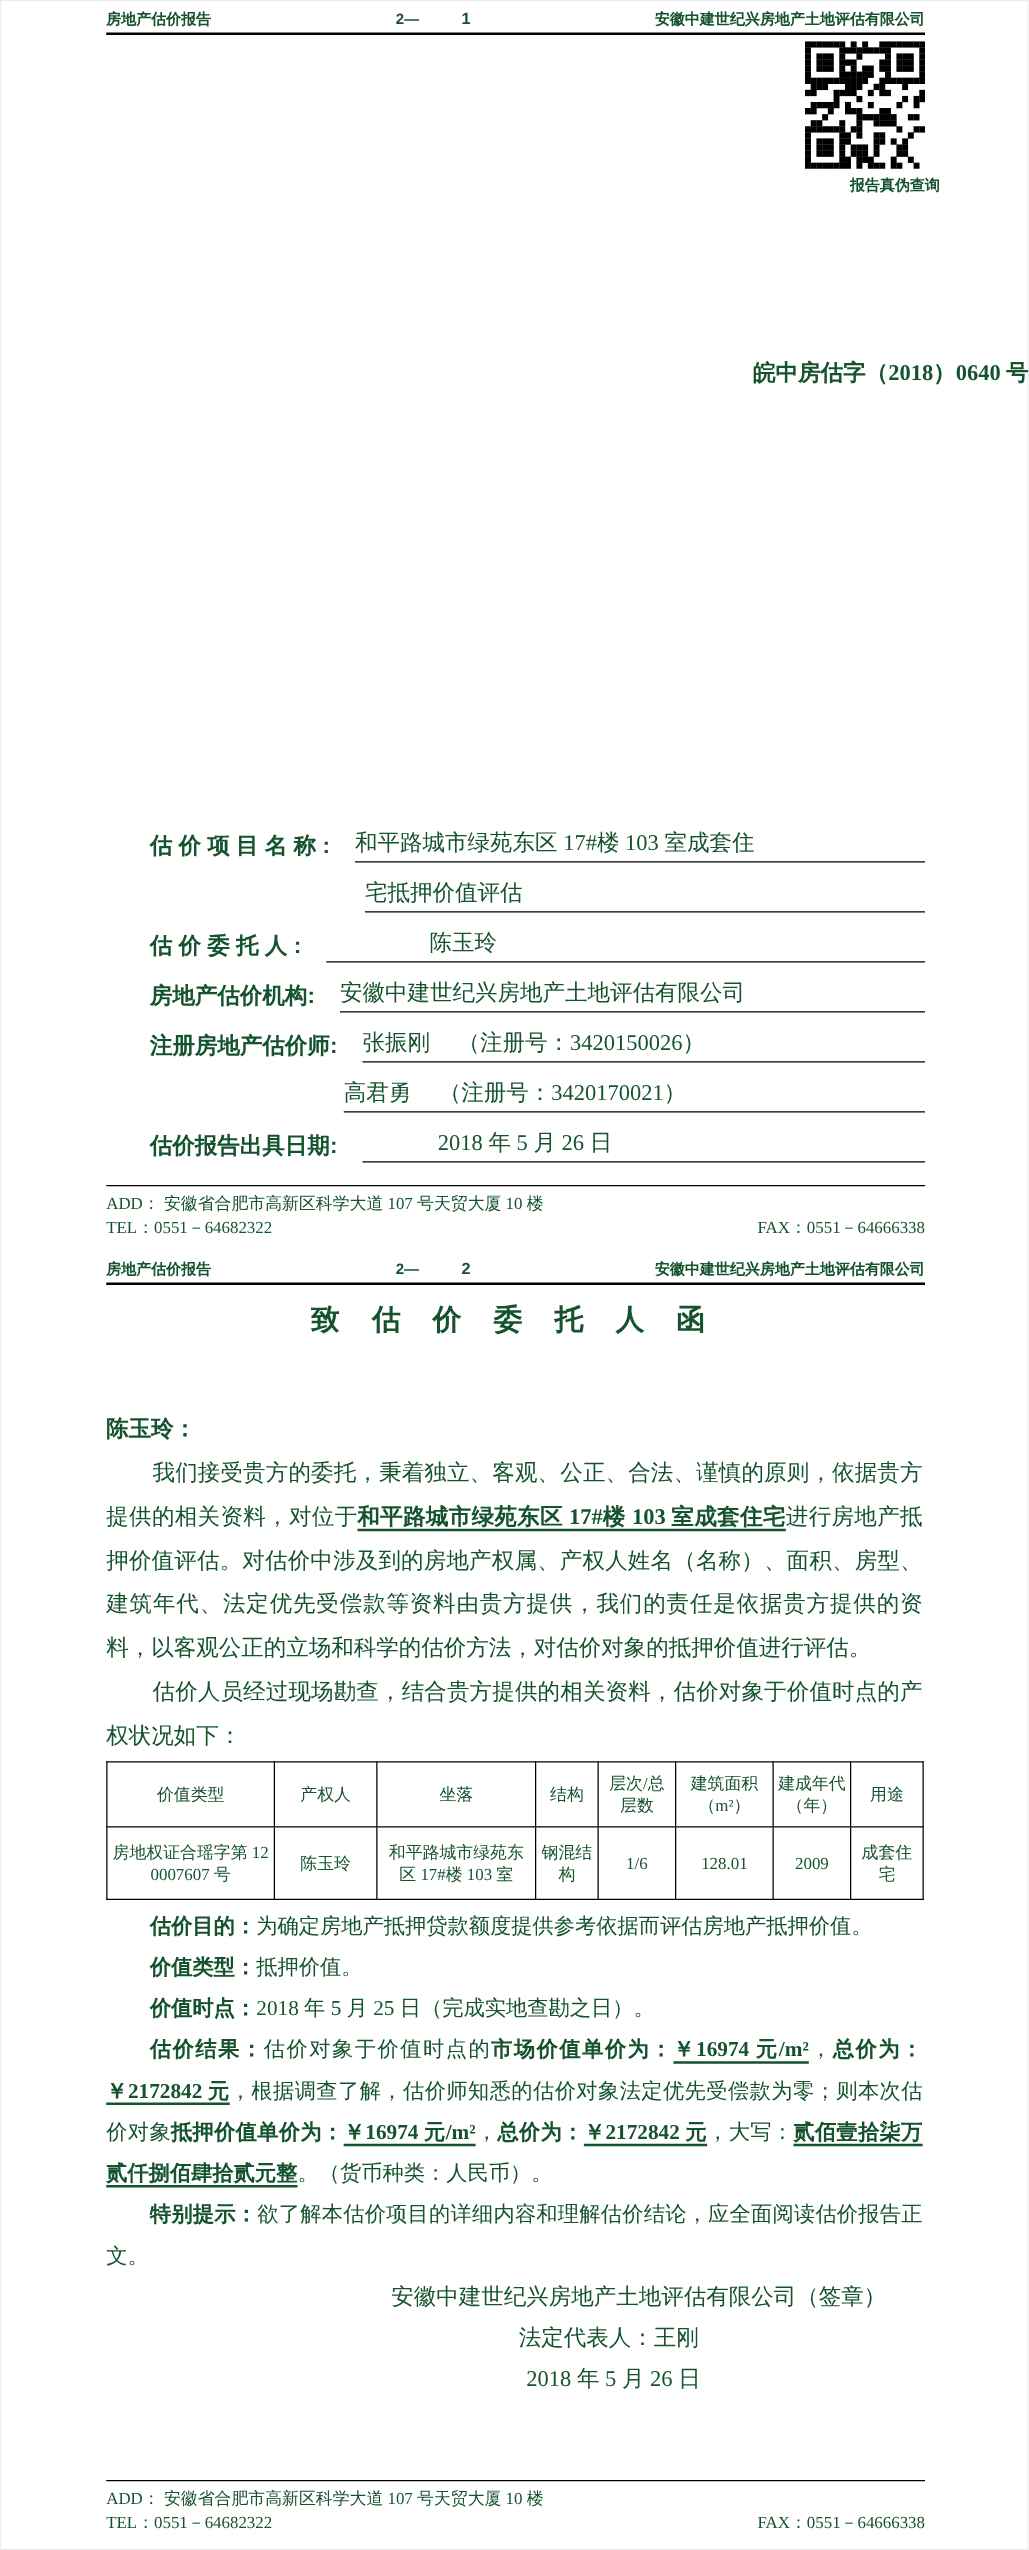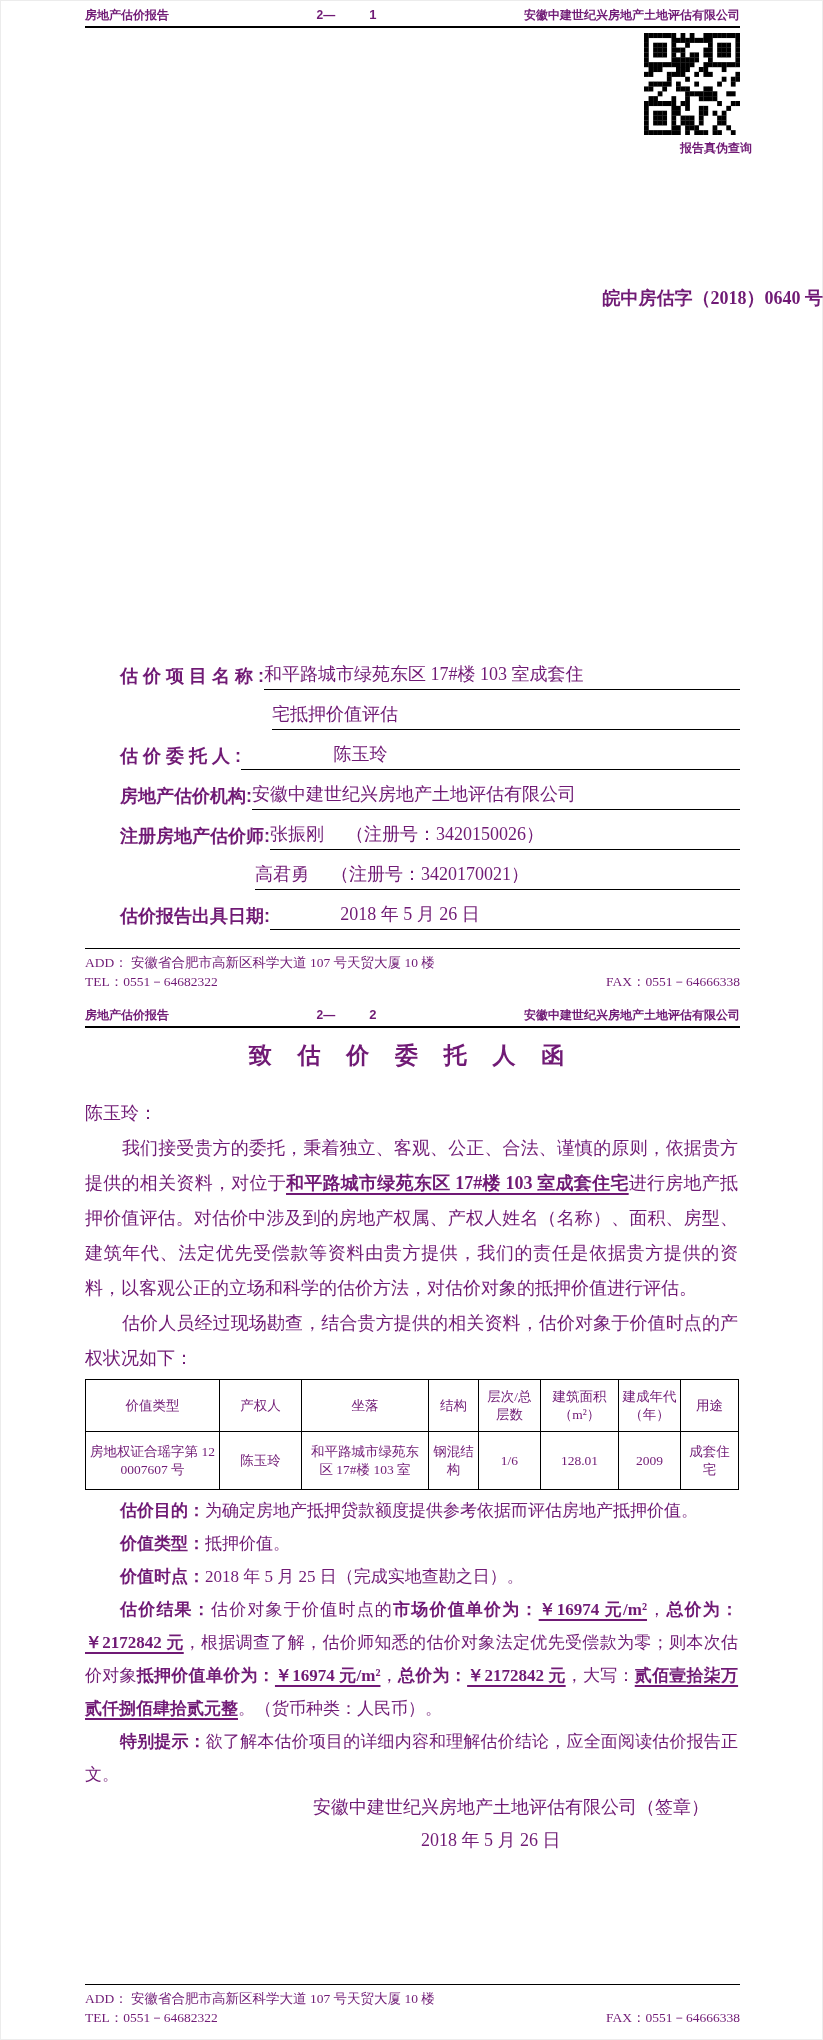--- a/index.html
+++ b/index.html
@@ -1,17 +1,17 @@
 <!DOCTYPE html>
 <html><head>
 <meta charset="utf-8">
 <style>
   html,body { margin:0; padding:0; background:#ffffff; }
   .page {
-    position:relative; width:823px; height:2040px; background:#ffffff; color:#701a75;
+    position:relative; width:823px; height:2040px; background:#ffffff; color:#14532d;
     font-family:"Liberation Serif","DejaVu Serif",serif; overflow:hidden;
     box-shadow: inset 0 0 0 1px #ececec;
   }
   
   .hdr {
     position:absolute; left:85px; right:83px;
     display:flex; justify-content:space-between; align-items:flex-end;
     font-family:"Liberation Sans","DejaVu Sans",sans-serif;
     font-weight:bold; font-size:12px; line-height:14px;
     border-bottom:2px solid #000; padding-bottom:4px;
@@ -31,21 +31,21 @@
   #title {
     position:absolute; top:150px; left:0; right:0; text-align:center;
     font-size:44px; font-weight:bold; letter-spacing:3px; white-space:pre;
   }
   #docnum {
     position:absolute; top:240px; left:0; right:0; text-align:right;
     font-size:18px; font-weight:bold;margin-top:46px;
   }
   
   #form { position:absolute; top:650px; left:120px; right:83px; }
-  .frow { display:flex; align-items:flex-end; height:40px; }
+  .frow { display:flex; align-items:flex-end; height:40px;gap:20px; }
   .flabel {
     flex:none; white-space:pre; font-family:"Liberation Sans","DejaVu Sans",sans-serif;
     font-weight:bold; font-size:18px; padding-bottom:2px;
   }
   .fspacer { flex:none; }
   .w152 { width:152px; } .w135 { width:135px; }
   .fval {
     flex:1; border-bottom:1.5px solid #000; font-size:18px; padding-bottom:3px;
     white-space:nowrap; overflow:hidden;
   }
@@ -64,21 +64,21 @@
   .fline2 { display:flex; justify-content:space-between;align-items:center; }
   
   #p2-title {
     position:absolute; top:1040px; left:0; right:0; text-align:center;
     font-size:23px; font-weight:bold; letter-spacing:10px; white-space:pre;
   }
   #letter {
     position:absolute; top:1096px; left:85px; width:653px;
     font-size:18px; line-height:35px; text-align:justify;
   }
-  .salute { font-family:"Liberation Sans","DejaVu Sans",sans-serif; font-weight:normal; height:35px; }
+  .salute { font-family:"Liberation Sans","DejaVu Sans",sans-serif; font-weight:bold; height:35px;margin-top:30px; }
   .lp { margin:0; text-indent:37px; }
   .bu { font-weight:bold; text-decoration:underline; text-underline-offset:4px; text-decoration-thickness:1.5px; }
   .b { font-weight:bold; }
   
   table { width:100%; border-collapse:collapse; table-layout:fixed; margin:3px 0 4px 0; }
   th,td {
     border:1.5px solid #000; text-align:center; vertical-align:middle;
     font-size:13.5px; line-height:18px; font-weight:normal; padding:2px 3px;
     word-break:break-all;
   }
@@ -446,20 +446,21 @@
       <p class="lp"><span class="ilabel">估价目的：</span><span>为确定房地产抵押贷款额度提供参考依据而评估房地产抵押价值。</span></p>
       <p class="lp"><span class="ilabel">价值类型：</span><span>抵押价值。</span></p>
       <p class="lp"><span class="ilabel">价值时点：</span><span>2018 年 5 月 25 日（完成实地查勘之日）。</span></p>
 
       <p class="lp"><span class="ilabel">估价结果：</span><span>估价对象于价值时点的</span><span class="b">市场价值单价为：</span><span class="bu">￥16974 元/m²</span><span>，</span><span class="b">总价为：</span><span class="bu">￥2172842 元</span><span>，根据调查了解，估价师知悉的估价对象法定优先受偿款为零；则本次估价对象</span><span class="b">抵押价值单价为：</span><span class="bu">￥16974 元/m²</span><span>，</span><span class="b">总价为：</span><span class="bu">￥2172842 元</span><span>，大写：</span><span class="bu">贰佰壹拾柒万贰仟捌佰肆拾贰元整</span><span>。（货币种类：人民币）。</span></p>
 
       <p class="lp"><span class="ilabel">特别提示：</span><span>欲了解本估价项目的详细内容和理解估价结论，应全面阅读估价报告正文。</span></p>
     </div>
 
     <p class="sign s1">安徽中建世纪兴房地产土地评估有限公司（签章）</p>
+    <p class="sign s2">法定代表人：王刚</p>
     <p class="sign s3">2018 年 5 月 26 日</p>
   </div>
 
   <div id="p2-footer" class="footer">
     <div>ADD： 安徽省合肥市高新区科学大道 107 号天贸大厦 10 楼</div>
     <div class="fline2">
       <span>TEL：0551－64682322</span>
       <span>FAX：0551－64666338</span>
     </div>
   </div>

